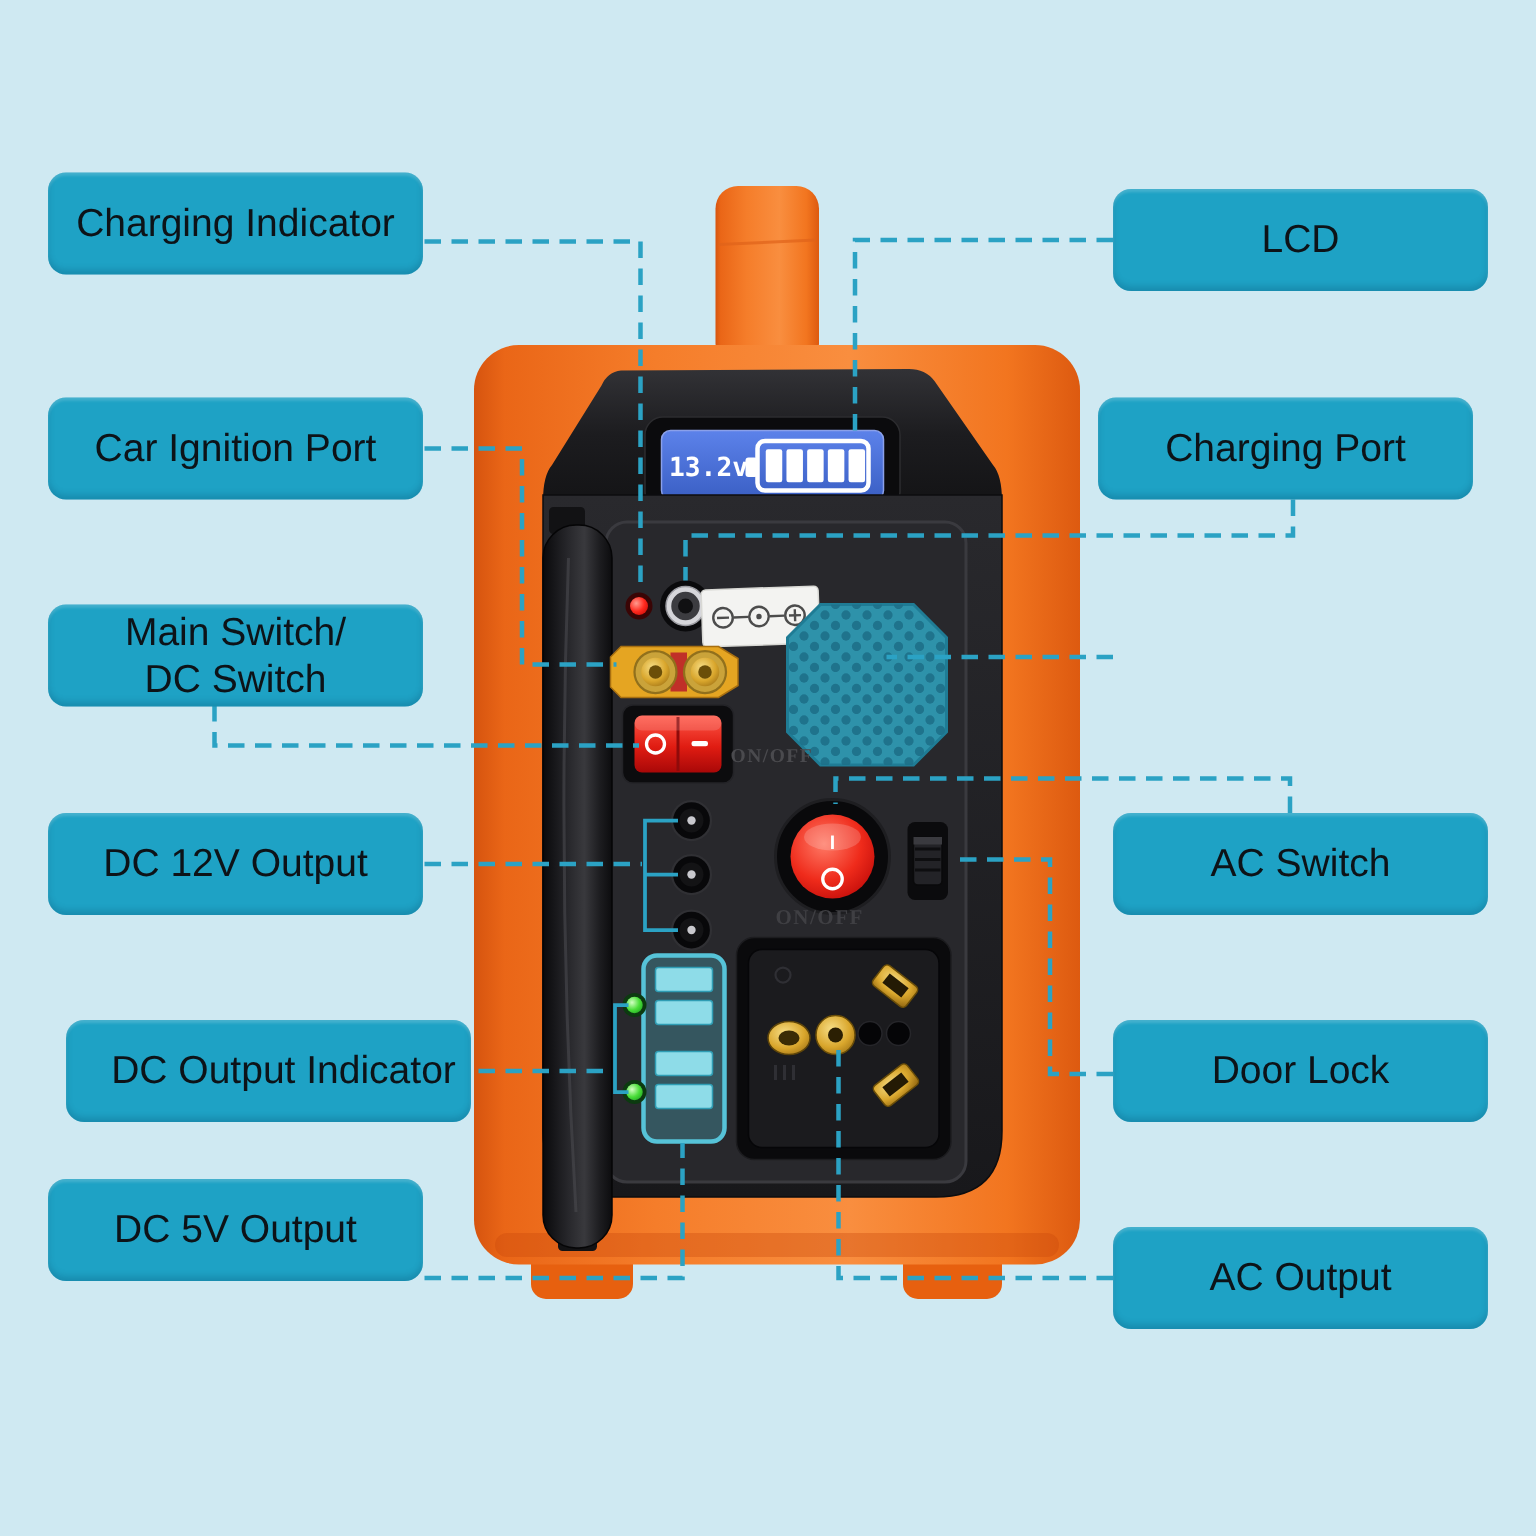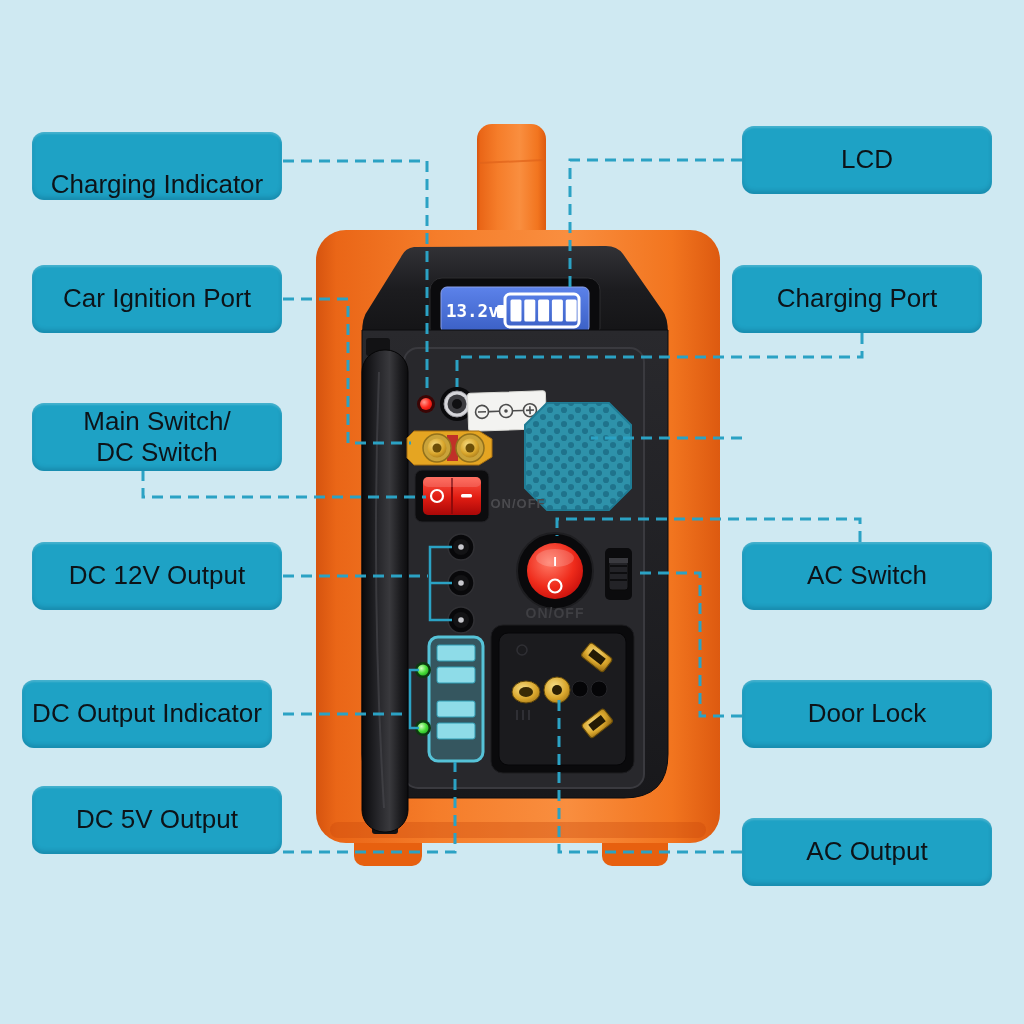--- a/index.html
+++ b/index.html
@@ -11,21 +11,21 @@
   .callout{
     position:absolute;width:250px;height:68px;border-radius:12px;
     background:#1ea2c5;
     box-shadow:inset 0 2px 2px rgba(255,255,255,.18), inset 0 -3px 4px rgba(0,60,90,.22);
     display:flex;flex-direction:column;align-items:center;justify-content:center;
     color:#0d1318;font-size:26px;line-height:1.2;text-align:center;
   }
   .callout span{display:block;white-space:nowrap;}
   .panel-text{
     position:absolute;color:#46464a;font-size:14px;font-weight:bold;
-    letter-spacing:1px;text-align:center;
+    letter-spacing:1px;text-align:left;font-family:Liberation Serif, serif;
   }
 </style>
 </head>
 <body>
 
 <div class="canvas">
 
 <svg width="1024" height="1024" viewBox="0 0 1024 1024">
   <defs>
     <linearGradient id="gBody" x1="0" y1="0" x2="1" y2="0">
@@ -275,34 +275,34 @@
   </g>
   <g fill="none" stroke="#2ba2c4" stroke-width="2.5">
     <path d="M452,547 H430 V620 H452 M430,583 H452"></path>
     <path d="M419,670 H410 V728 H419"></path>
   </g>
 </svg>
 
 <span class="panel-text" style="left:487px;top:496px;width:62px;font-size:13px;color:#4a4a4e;">ON/OFF</span>
 <span class="panel-text" style="left:517px;top:605px;width:76px;color:#3f3f43;">ON/OFF</span>
 
-<div class="callout" style="left:32px;top:132px;justify-content:flex-end;">
+<div class="callout" style="left:32px;top:115px;">
   <span>Charging Indicator</span>
 </div>
 <div class="callout" style="left:32px;top:265px;">
   <span>Car Ignition Port</span>
 </div>
 <div class="callout" style="left:32px;top:403px;">
   <span>Main Switch/</span>
   <span>DC Switch</span>
 </div>
 <div class="callout" style="left:32px;top:542px;">
   <span>DC 12V Output</span>
 </div>
-<div class="callout" style="left:22px;top:680px;">
+<div class="callout" style="left:44px;top:680px;padding-left:20px;">
   <span>DC Output Indicator</span>
 </div>
 <div class="callout" style="left:32px;top:786px;">
   <span>DC 5V Output</span>
 </div>
 
 <div class="callout" style="left:742px;top:126px;">
   <span>LCD</span>
 </div>
 <div class="callout" style="left:732px;top:265px;">

